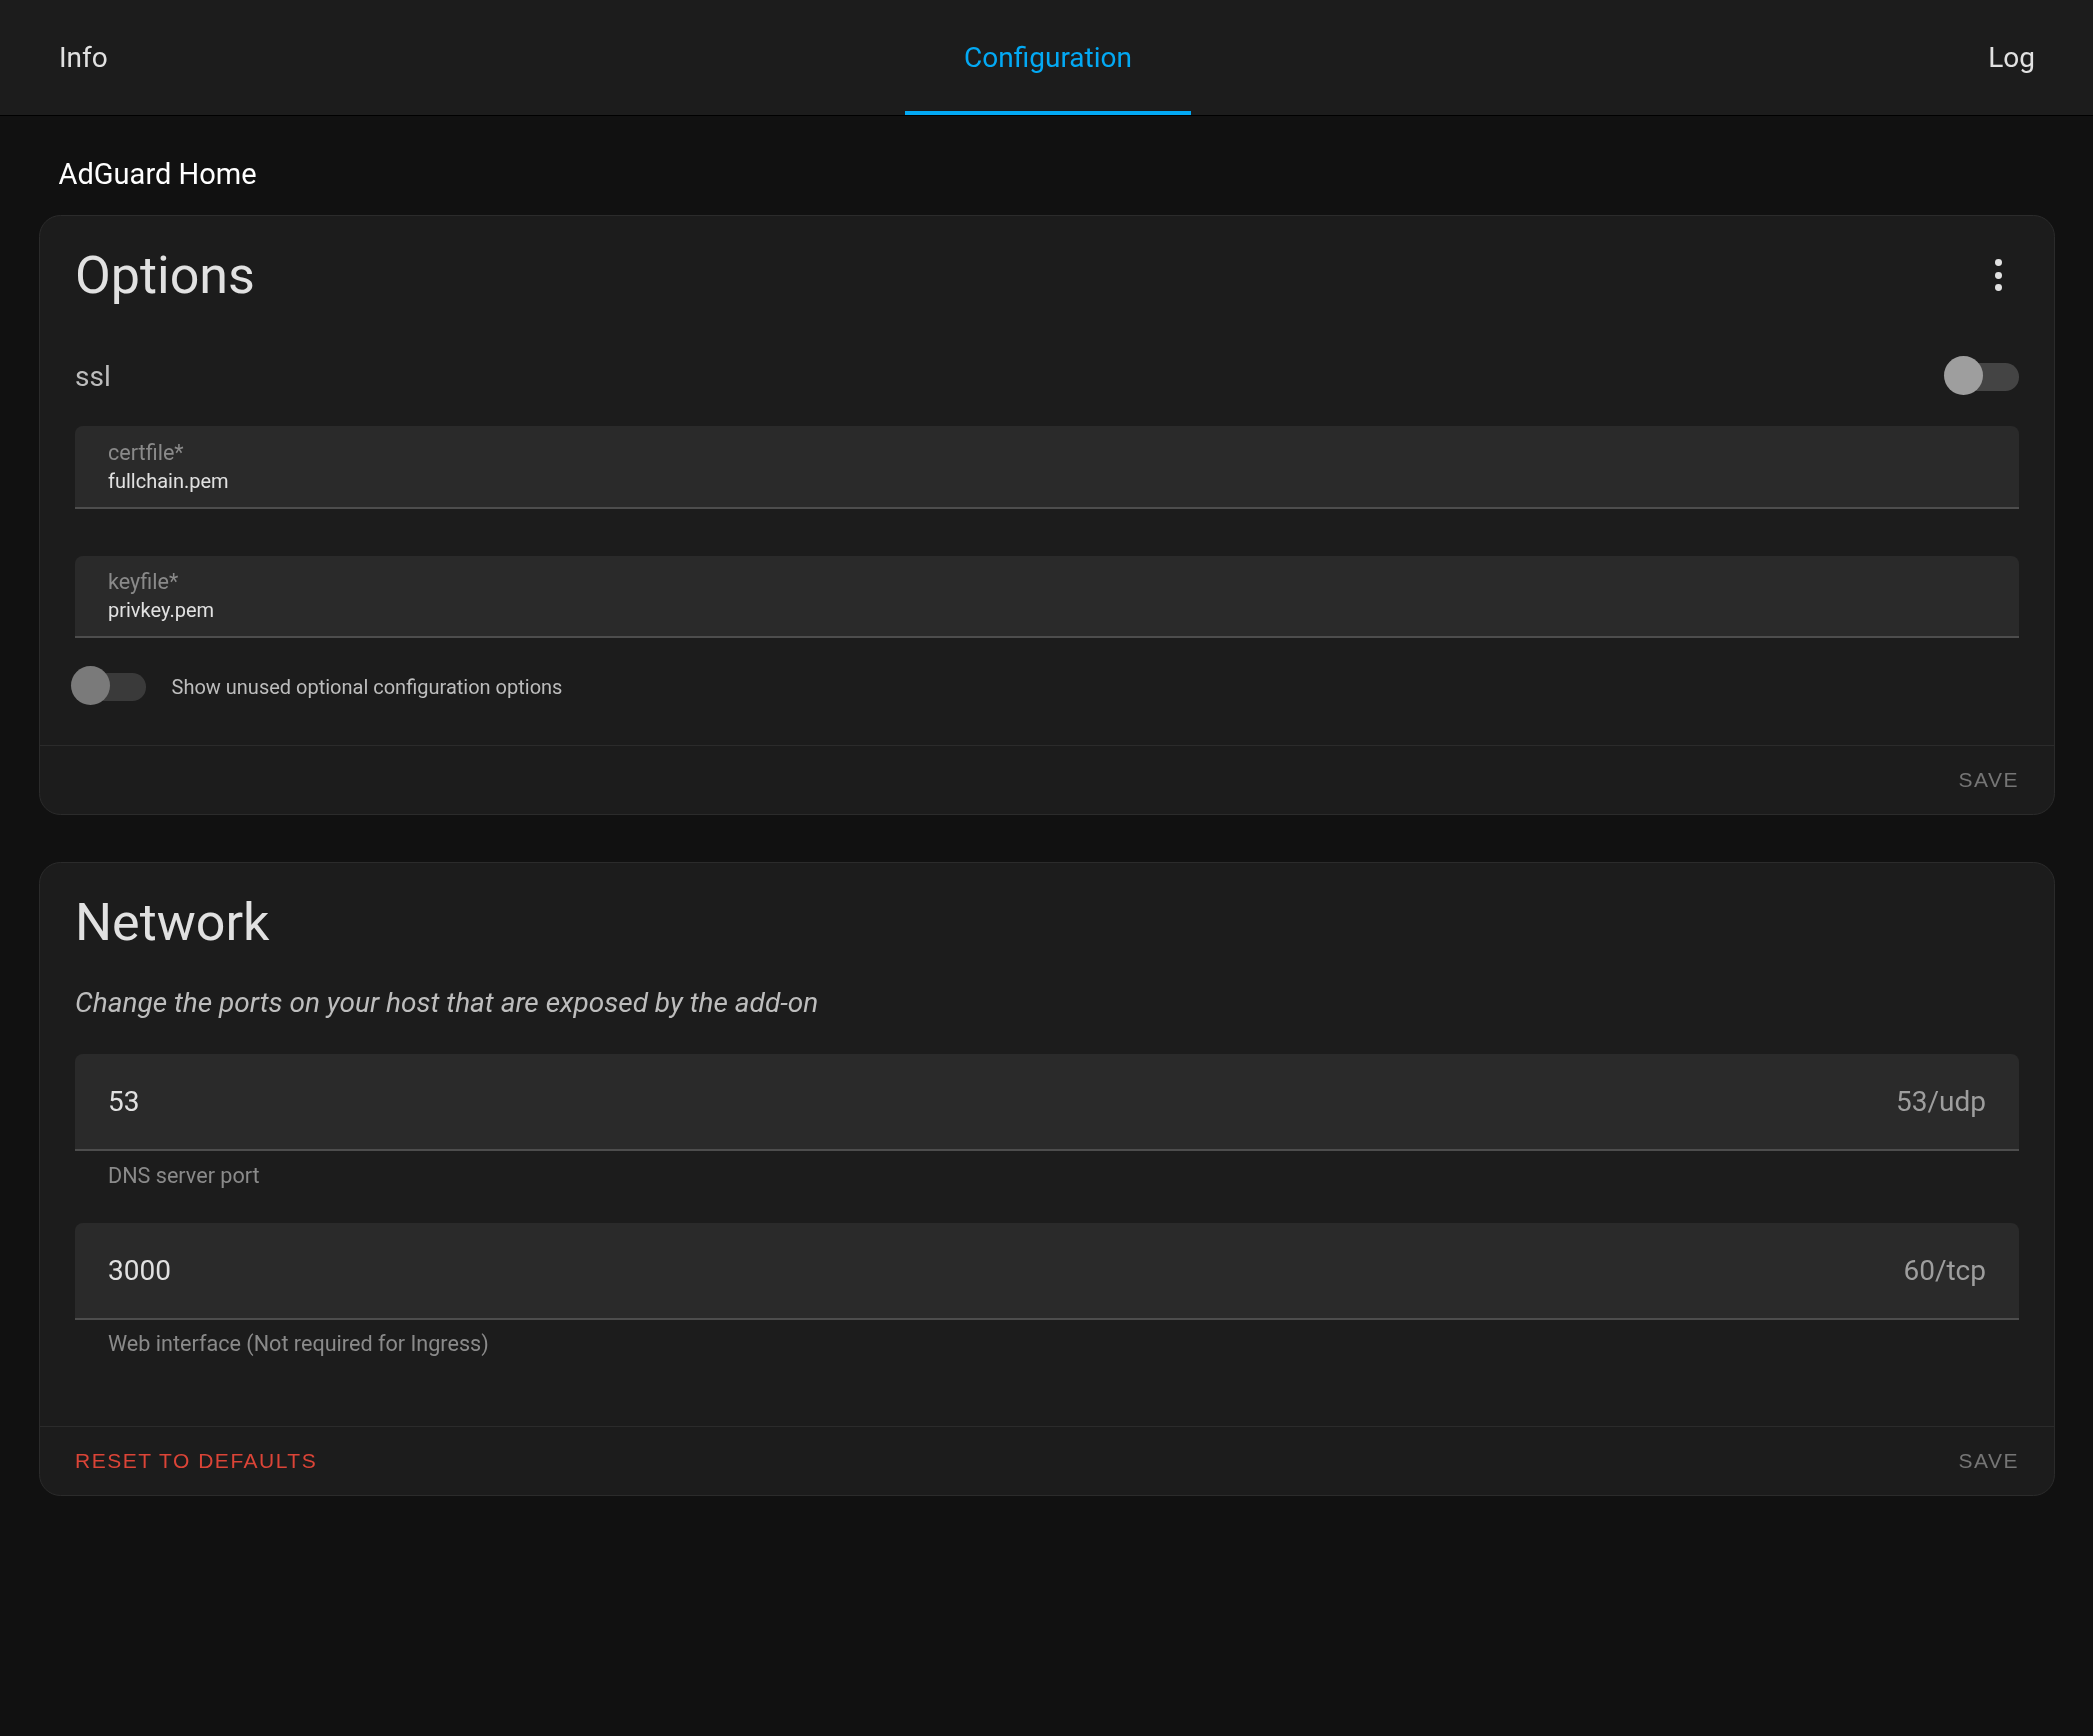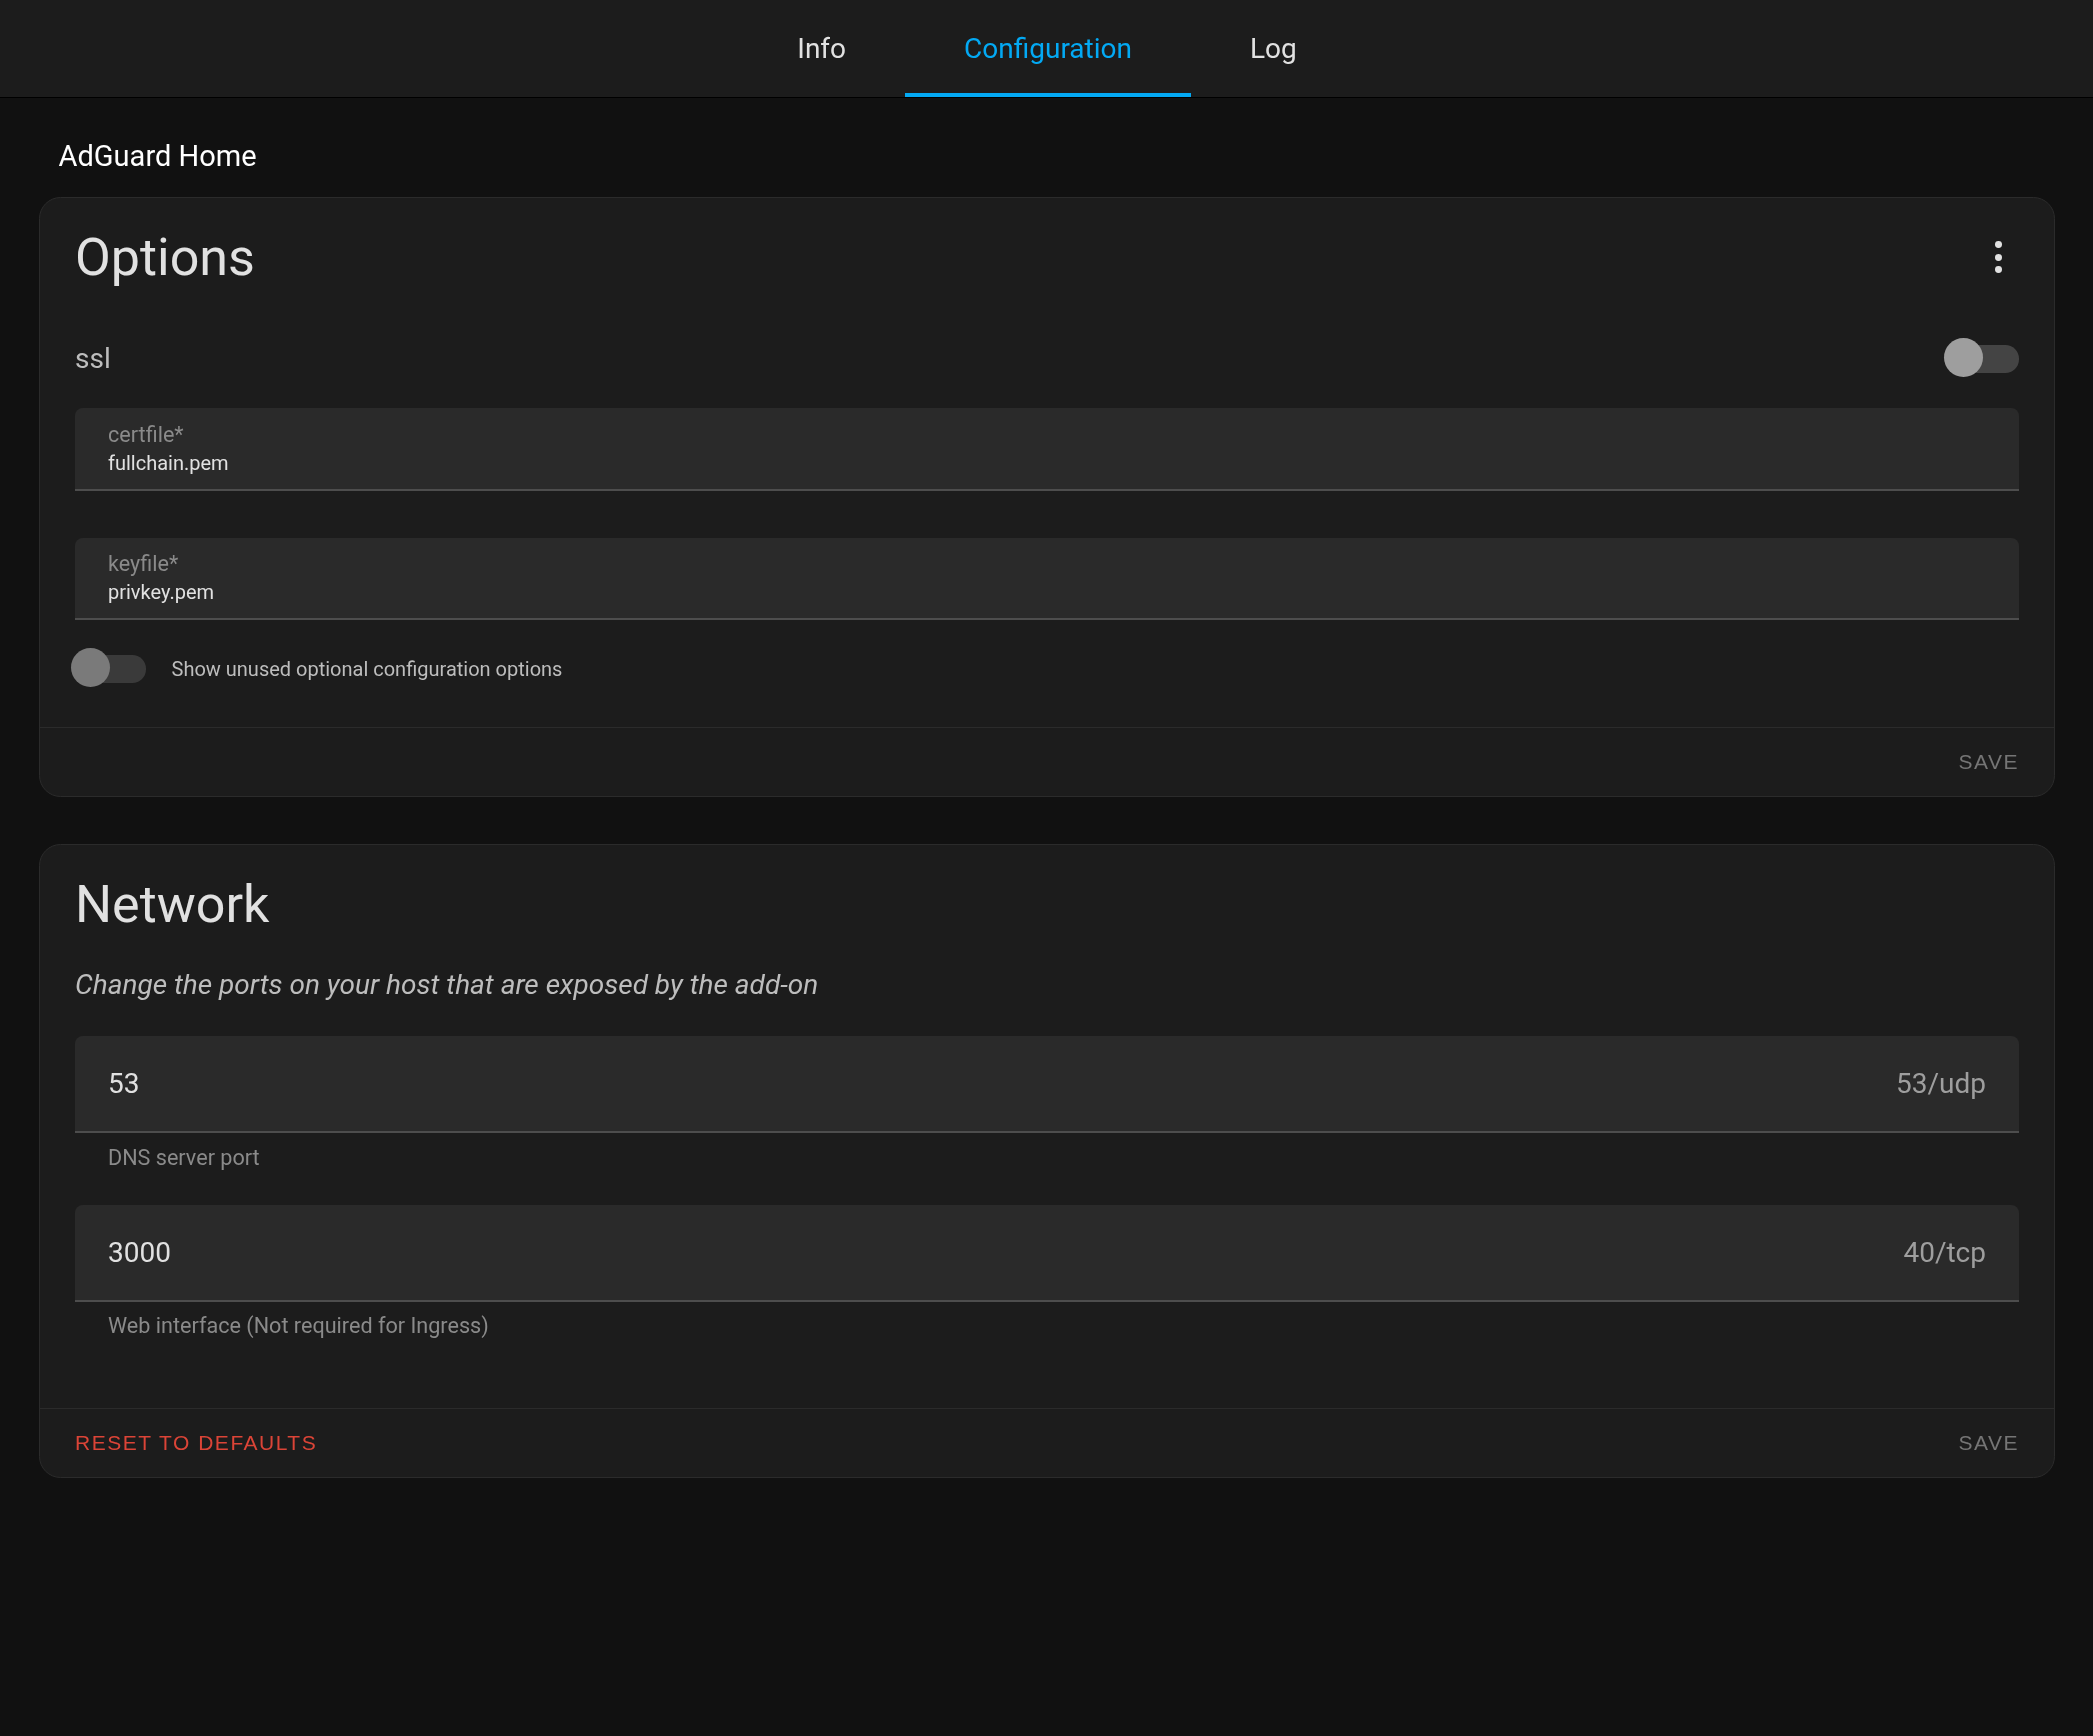--- a/index.html
+++ b/index.html
@@ -7,23 +7,23 @@
     width: 2094px;
     height: 1737px;
     background: #111111;
     font-family: -apple-system, BlinkMacSystemFont, "Segoe UI", Roboto, sans-serif;
     color: #e1e1e1;
     overflow: hidden;
   }
 
   
   .tabbar {
-    height: 98px;
-    display: flex;
-    justify-content: center;
+    height: 116px;
+    display: flex;
+    justify-content: space-between;
     align-items: stretch;
     border-bottom: 1px solid #000000;
     background: #1c1c1c;
   }
   .tab {
     display: flex;
     align-items: center;
     justify-content: center;
     padding: 0 59px;
     font-size: 28px;
@@ -275,21 +275,21 @@
       <div class="card-subtitle">Change the ports on your host that are exposed by the add-on</div>
 
       <div class="field network">
         <div class="value">53</div>
         <div class="proto">53/udp</div>
       </div>
       <div class="helper">DNS server port</div>
 
       <div class="field network">
         <div class="value">3000</div>
-        <div class="proto">40/tcp</div>
+        <div class="proto">60/tcp</div>
       </div>
       <div class="helper">Web interface (Not required for Ingress)</div>
     </div>
 
     <div class="card-footer split">
       <button class="btn danger">RESET TO DEFAULTS</button>
       <button class="btn">SAVE</button>
     </div>
   </div>
 

